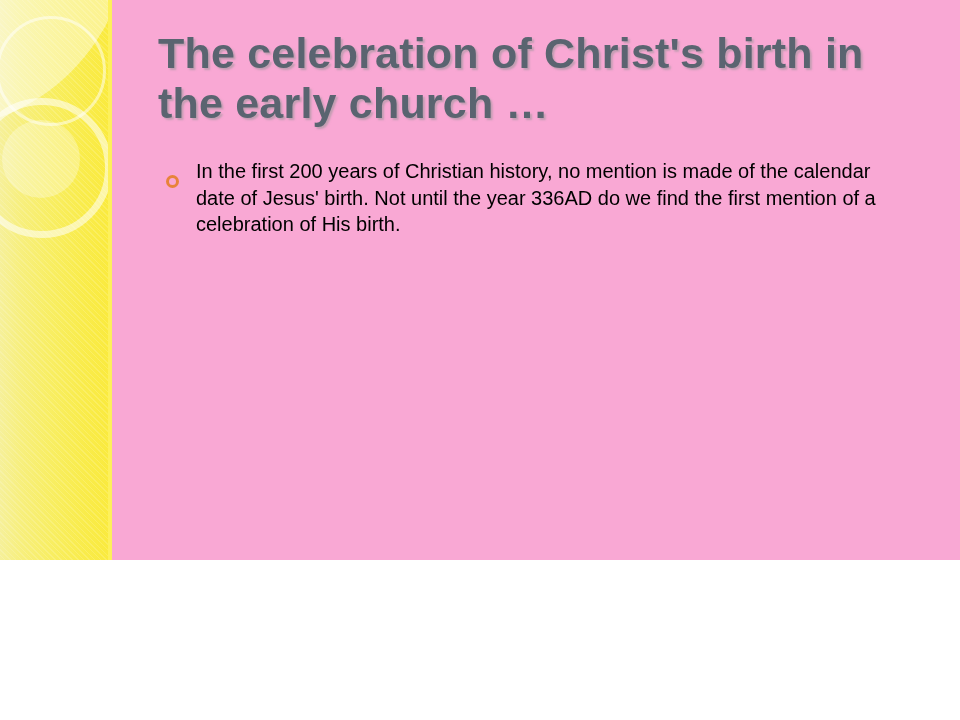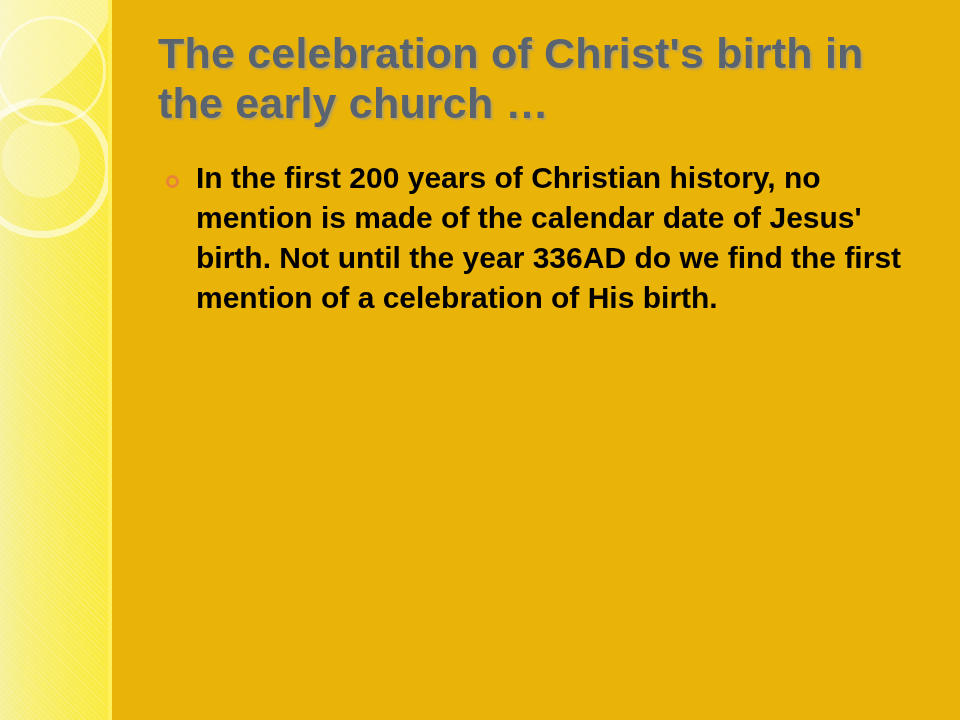--- a/index.html
+++ b/index.html
@@ -9,22 +9,22 @@
   body {
     width: 960px;
     height: 720px;
     background: #ffffff;
     font-family: "Liberation Sans", sans-serif;
     overflow: hidden;
   }
   #slide {
     position: relative;
     width: 960px;
-    height: 720px;
-    background: #eab308;
+    height: 560px;
+    background: #f9a8d4;
     overflow: hidden;
   }
 
   
   #left-band {
     position: absolute;
     left: 0;
     top: 0;
     width: 112px;
     height: 720px;
@@ -124,25 +124,24 @@
   .bullet-marker .ring {
     display: inline-block;
     width: 13px;
     height: 13px;
     border: 3px solid #e8833a;
     border-radius: 50%;
     box-sizing: border-box;
   }
   .bullet-text {
     flex: 1 1 auto;
-    font-size: 30px;
+    font-size: 20px;
     line-height: 1.33;
     color: #000000;
     max-width: 712px;
-    font-weight: bold;
   }
 </style>
 </head>
 <body>
 
 <div id="slide">
 
   <div id="left-band">
     <div class="texture"></div>
     <div class="wedge"></div>

